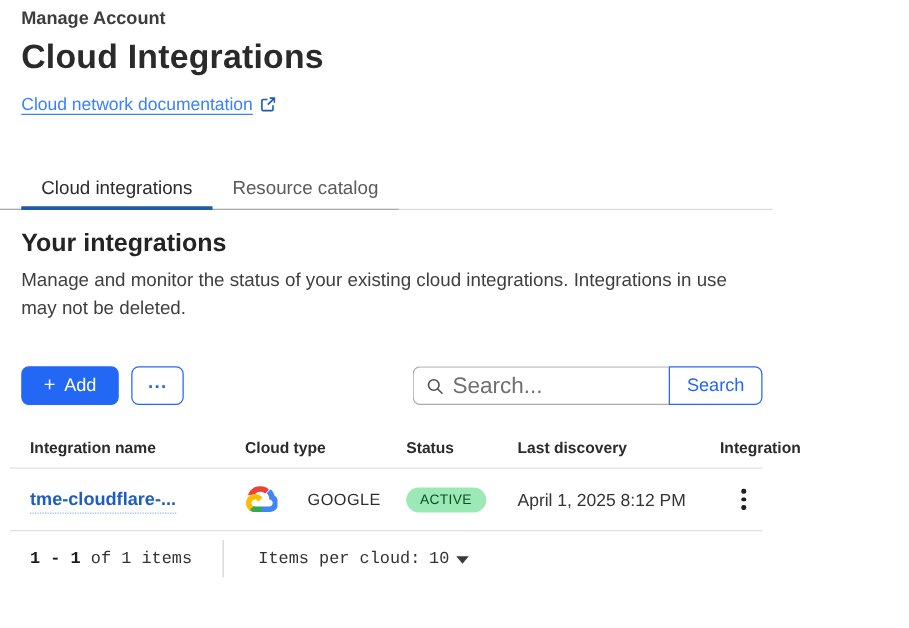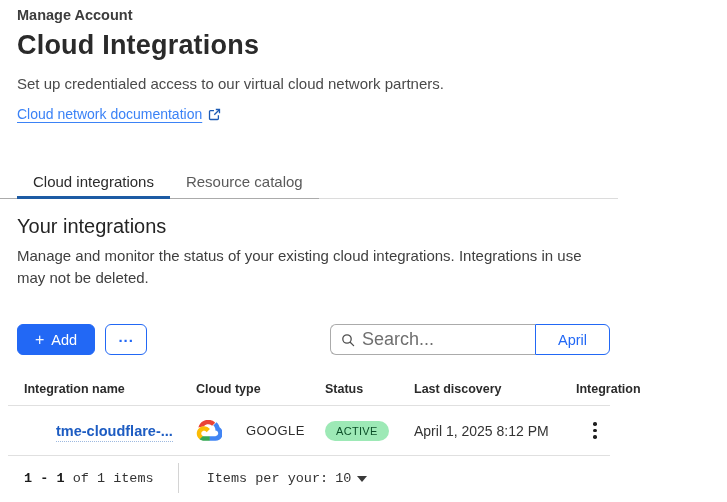--- a/index.html
+++ b/index.html
@@ -20,21 +20,21 @@
   
   .tabbar { margin-top: 41px; position: relative; }
   .tabbar::after { content: ""; position: absolute; left: 0; right: 0; bottom: 0; height: 1px; background: #dcdcdc; }
   .tabstrip { display: inline-flex; padding-left: 17px; position: relative; z-index: 1; border-bottom: 1px solid #ababab; }
   .tab { height: 36px; display: flex; align-items: center; padding: 0 16px; font-size: 15px; color: #5a5a5a; cursor: pointer; position: relative; margin-bottom: -1px; }
   .tab.active { color: #2b2b2b; font-weight: 500; }
   .tab.active::after { content: ""; position: absolute; left: 0; right: 0; bottom: 0; height: 3px; background: #1d5ba4; }
 
   
   .section { padding: 16px 17px 0 17px; }
-  .section-title { font-size: 20px; font-weight: 400; color: #242424; }
+  .section-title { font-size: 20px; font-weight: 700; color: #242424; }
   .section-desc { margin-top: 7px; font-size: 15px; line-height: 22px; color: #3f3f3f; max-width: 700px; }
 
   
   .toolbar { margin-top: 35px; padding: 0 8px 0 17px; display: flex; align-items: center; justify-content: space-between; }
   .toolbar-left { display: flex; align-items: center; gap: 10px; }
   .btn-add { display: inline-flex; align-items: center; gap: 7px; height: 31px; padding: 0 17px; background: #2268f5; color: #fff; border: 1px solid #2268f5; border-radius: 6px; font-size: 14.5px; font-family: inherit; cursor: pointer; }
   .plus { font-size: 16px; font-weight: 400; line-height: 1; opacity: .95; }
   .btn-more { height: 31px; width: 42px; background: #fff; border: 1px solid #2268f5; border-radius: 6px; color: #2268f5; font-size: 15px; font-weight: 700; letter-spacing: 1px; line-height: 1; cursor: pointer; display: inline-flex; align-items: center; justify-content: center; padding-bottom: 6px; font-family: inherit; }
   .search-group { display: flex; align-items: stretch; height: 31px; }
   .search-box { display: flex; align-items: center; gap: 7px; width: 205px; border: 1px solid #ababab; border-right: none; border-radius: 6px 0 0 6px; padding: 0 10px; background: #fff; }
@@ -43,21 +43,21 @@
   .btn-search { width: 75px; background: #fff; border: 1px solid #2268f5; border-radius: 0 6px 6px 0; color: #2268f5; font-size: 14.5px; font-family: inherit; cursor: pointer; }
 
   
   .table { margin: 27px 8px 0 8px; }
   .trow { display: grid; grid-template-columns: 188px 129px 89px 162px 1fr 44px; align-items: center; }
   .thead { padding-bottom: 9px; border-bottom: 1px solid #e0e0e0; }
   .th { font-size: 12.5px; font-weight: 700; color: #2b2b2b; }
   .th:first-child, .td:first-child { padding-left: 16px; }
   .tbody-row { height: 50px; border-bottom: 1px solid #e0e0e0; }
   .cell-name { font-size: 14.5px; font-weight: 700; color: #1d5cc2; cursor: pointer; }
-  .cell-name span { border-bottom: 1.5px dotted #9db9e0; padding-bottom: 2px; margin-left: 32px; }
+  .cell-name span { border-bottom: 1.5px dotted #9db9e0; padding-bottom: 2px; }
   .cell-cloud { display: flex; align-items: center; gap: 24px; }
   .cloud-label { font-size: 13px; color: #2e2e2e; letter-spacing: .4px; }
   .badge { display: inline-block; padding: 4px 11px; background: #9de9b6; color: #0b4f28; border-radius: 11px; font-size: 11px; letter-spacing: .3px; font-weight: 500; }
   .cell-date { font-size: 14px; color: #333; }
   .kebab { display: flex; flex-direction: column; gap: 3px; align-items: center; justify-content: center; width: 30px; height: 30px; cursor: pointer; margin-left: 4px; }
   .kebab i { width: 3.5px; height: 3.5px; border-radius: 50%; background: #1f1f1f; }
 
   
   .pager { margin: 0 8px; height: 44px; display: flex; align-items: center; font-family: Liberation Mono, monospace; }
   .pager-range { padding-left: 16px; font-size: 13.5px; color: #333; }
@@ -68,21 +68,20 @@
   .caret-down { width: 0; height: 0; border-left: 5px solid transparent; border-right: 5px solid transparent; border-top: 6px solid #3a3a3a; margin-top: 2px; }
 </style>
 </head>
 <body>
 
 <div class="page">
 
   <div class="hdr">
     <div class="breadcrumb">Manage Account</div>
     <h1 class="page-title">Cloud Integrations</h1>
-    <div class="subtitle">Set up credentialed access to our virtual cloud network partners.</div>
     <div class="doc-link-row">
       <a class="doc-link">Cloud network documentation</a>
       <span class="ext-icon">
         <svg width="13" height="13" viewBox="0 0 12 12" fill="none">
           <path d="M9.6 6.6v3.1c0 .5-.4.9-.9.9H2.3c-.5 0-.9-.4-.9-.9V3.3c0-.5.4-.9.9-.9h3.2" stroke="#1d5bb4" stroke-width="1.2"></path>
           <path d="M7.2 1.4h3.4v3.4" stroke="#1d5bb4" stroke-width="1.2"></path>
           <path d="M10.4 1.6 5.8 6.2" stroke="#1d5bb4" stroke-width="1.2"></path>
         </svg>
       </span>
     </div>
@@ -113,21 +112,21 @@
     <div class="search-group">
       <div class="search-box">
         <span style="display:inline-flex">
           <svg width="14" height="14" viewBox="0 0 14 14" fill="none">
             <circle cx="6" cy="6" r="4.2" stroke="#4f4f4f" stroke-width="1.3"></circle>
             <path d="M9.2 9.2 12.6 12.6" stroke="#4f4f4f" stroke-width="1.3" stroke-linecap="round"></path>
           </svg>
         </span>
         <input type="text" placeholder="Search..." style="">
       </div>
-      <button class="btn-search">April</button>
+      <button class="btn-search">Search</button>
     </div>
   </div>
 
   <div class="table">
     <div class="trow thead">
       <div class="th">Integration name</div>
       <div class="th">Cloud type</div>
       <div class="th">Status</div>
       <div class="th">Last discovery</div>
       <div class="th">Integration</div>
@@ -164,21 +163,21 @@
     </div>
   </div>
 
   <div class="pager">
     <div class="pager-range">
       <b>1 - 1</b>
       <span>of 1 items</span>
     </div>
     <div class="pager-divider"></div>
     <div class="per-page">
-      <span>Items per your:</span>
+      <span>Items per cloud:</span>
       <span class="per-page-select">
         <span>10</span>
         <span class="caret-down"></span>
       </span>
     </div>
   </div>
 
 </div>
 
 </body></html>

